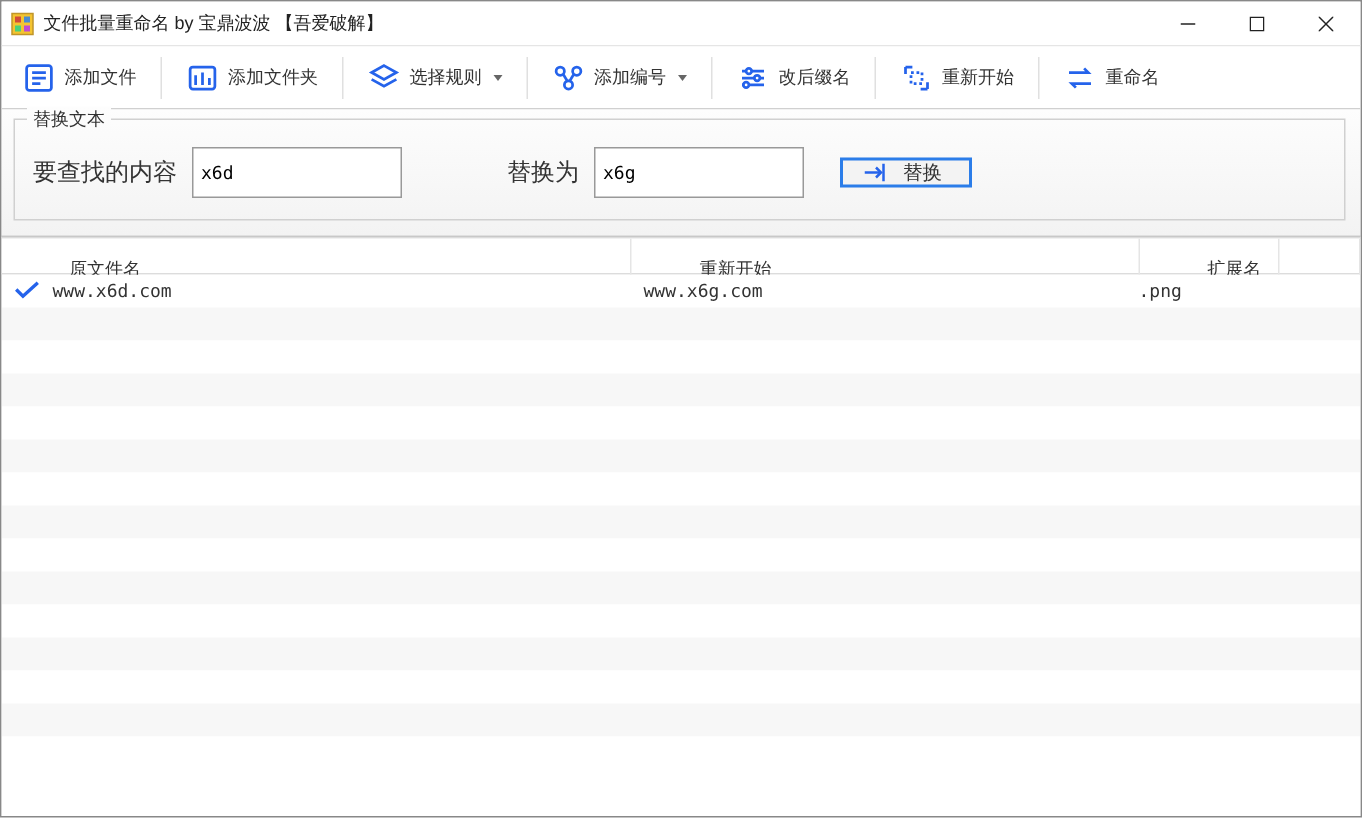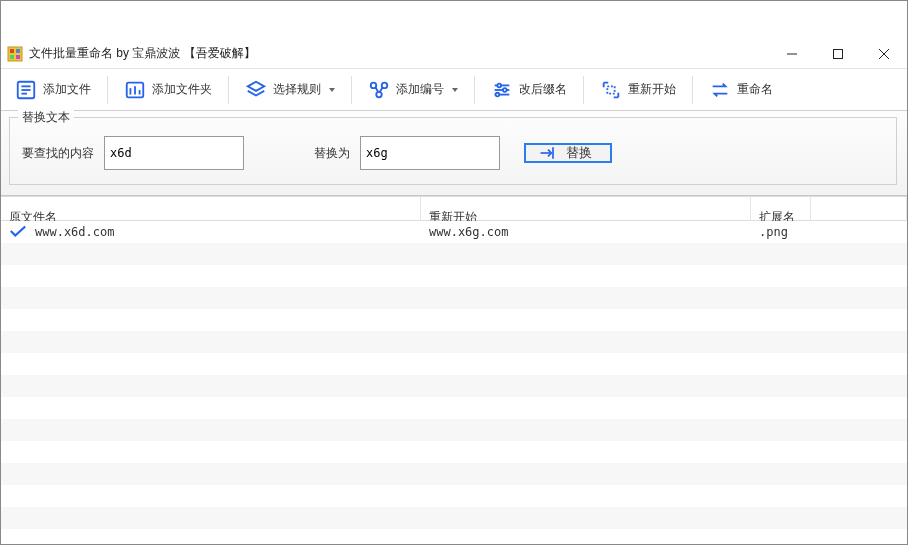--- a/index.html
+++ b/index.html
@@ -14,21 +14,20 @@
       display: flex;
       flex-direction: column;
     }
     .titlebar {
       height: 30px;
       background: #fff;
       display: flex;
       align-items: center;
       padding: 0 0 0 6px;
       border-bottom: 1px solid #e5e5e5;
-      margin-top: 38px;
     }
     .app-icon {
       width: 16px; height: 16px;
       margin-right: 6px;
       display: flex; align-items: center; justify-content: center;
     }
     .title-text { font-size: 12px; color: #222; }
     .titlebar-spacer { flex: 1; }
     .win-controls { display: flex; }
     .win-btn {
@@ -86,21 +85,21 @@
       gap: 10px;
     }
     .group-label {
       position: absolute;
       top: -9px; left: 8px;
       background: linear-gradient(#fdfdfd, #fbfbfb);
       padding: 0 4px;
       font-size: 12px;
       color: #333;
     }
-    .form-label { font-size: 12px; color: #333; }
+    .form-label { font-size: 16px; color: #333; }
     .text-input {
       height: 22px;
       width: 140px;
       border: 1px solid #999;
       padding: 16px 5px;
       font-size: 12px;
       font-family: "SimSun", monospace;
     }
     .gap-big { width: 50px; }
     .btn-replace {
@@ -130,21 +129,21 @@
       display: flex;
       height: 24px;
       background: #fff;
       border-bottom: 1px solid #dcdcdc;
     }
     .th {
       padding: 20px 8px;
       font-size: 12px;
       color: #333;
       border-right: 1px solid #e5e5e5;
-      display: flex; align-items: center;
+      display: flex; align-items: center; margin-left: 37px;
     }
     .col-orig { width: 420px; }
     .col-new { width: 330px; }
     .col-ext { width: 60px; }
     .table-body { flex: 1; overflow-y: auto; }
     .tr {
       display: flex;
       height: 22px;
       align-items: center;
     }

